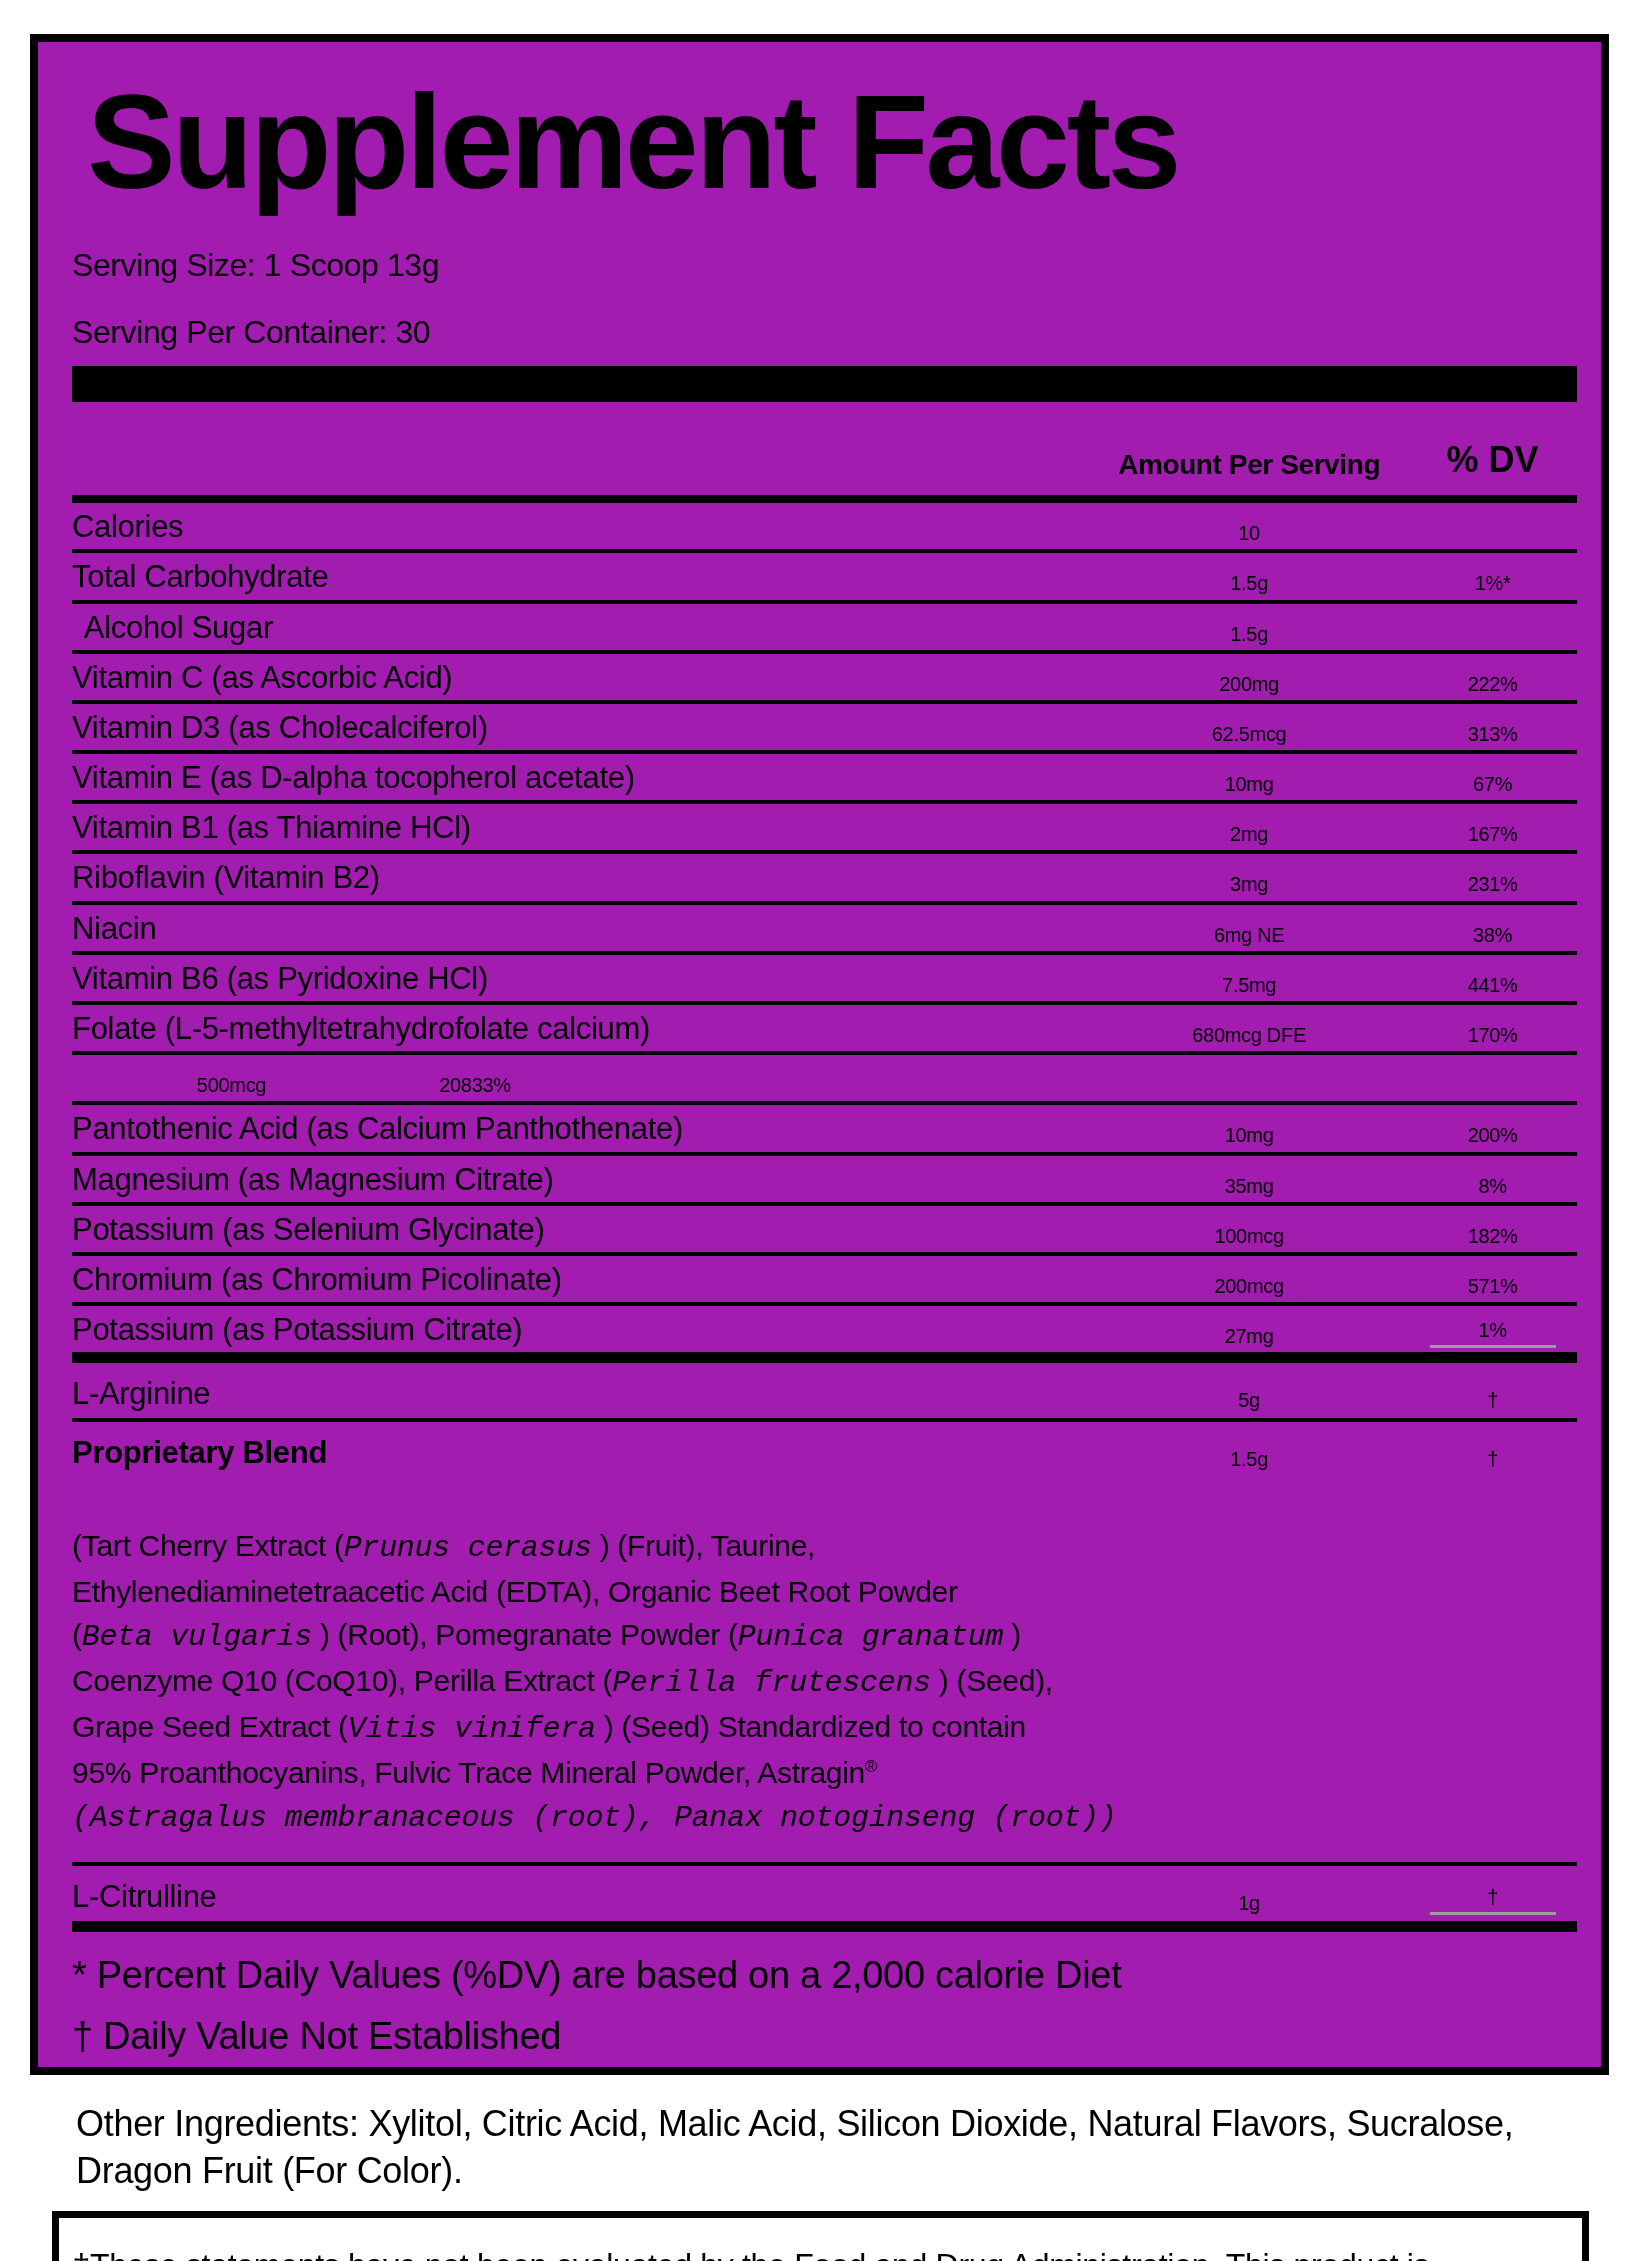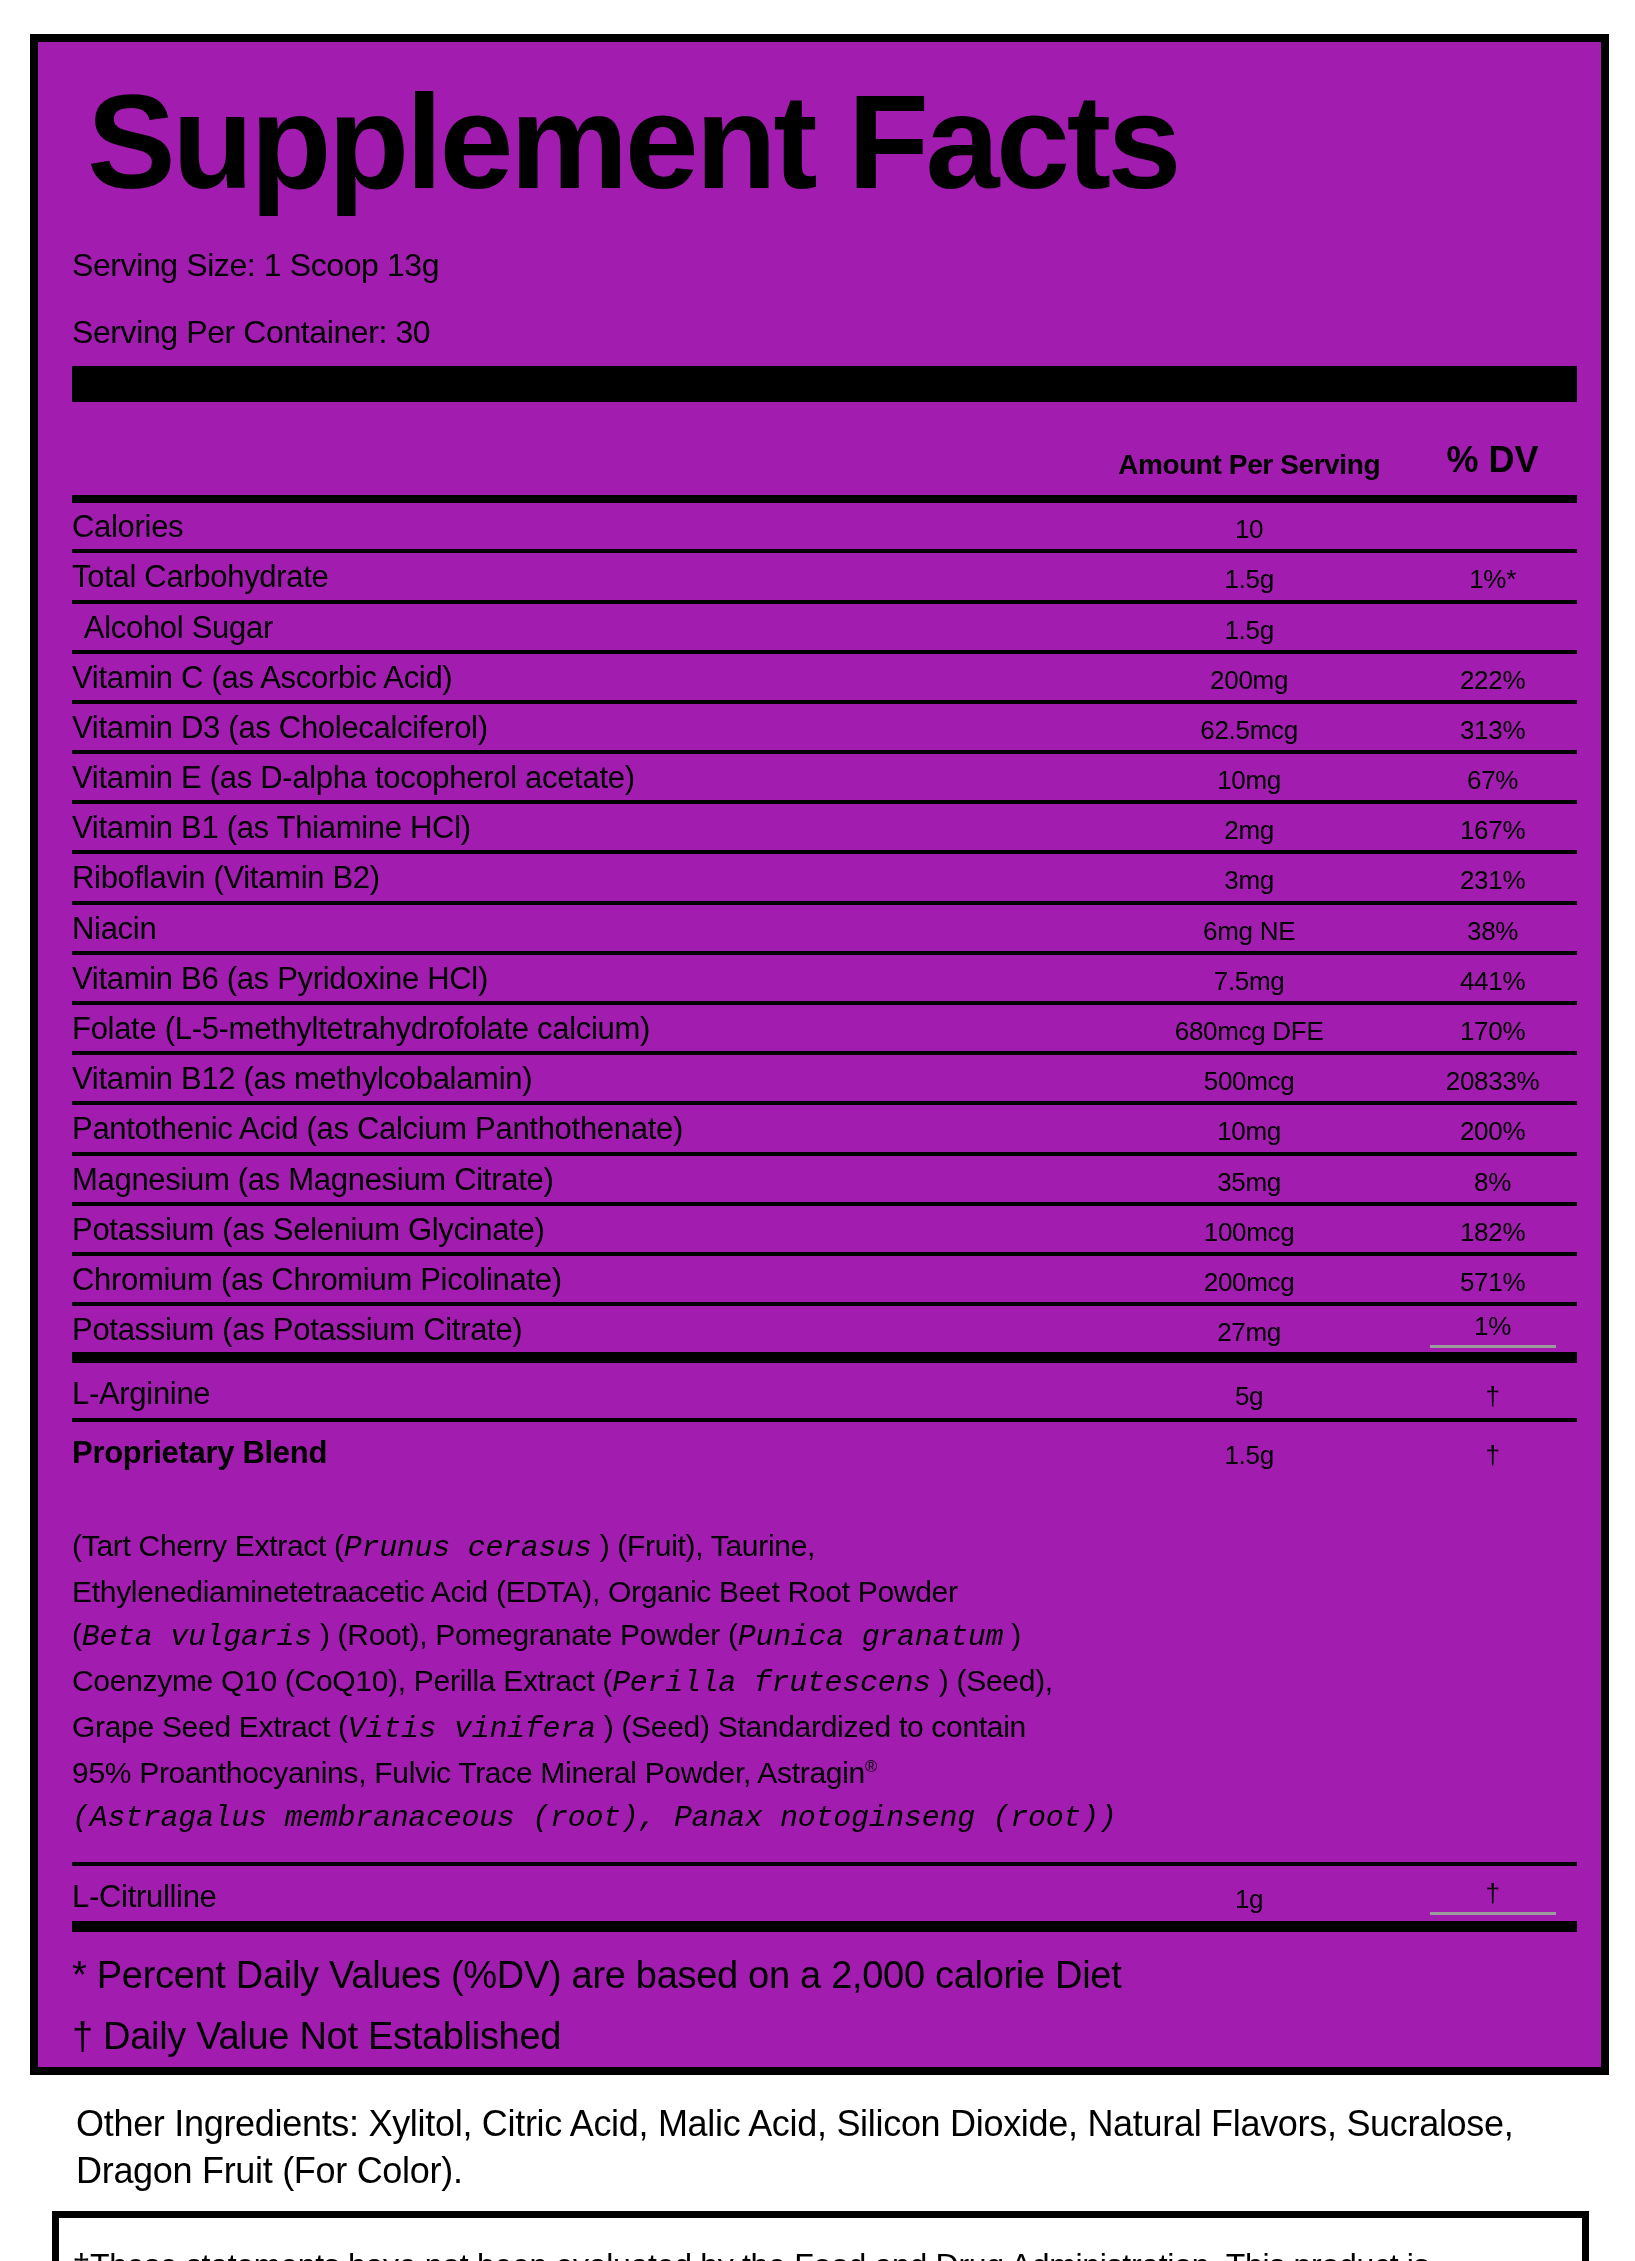--- a/index.html
+++ b/index.html
@@ -51,21 +51,21 @@
   .dv-head  { font-size: 36px; font-weight: bold; }
   .head-rule { height: 8.4px; background: #000; margin-top: 13.4px; }
 
   .t-row {
     height: 42px;
     padding-bottom: 4.2px;
     border-bottom: 4.2px solid #000;
     font-size: 31px;
     letter-spacing: -0.3px;
   }
-  .t-row .col-amt, .t-row .col-dv { font-size: 26px; }
+  .t-row .col-amt, .t-row .col-dv { font-size: 20px; }
   .t-row.sep-bar  { border-bottom-width: 11px; }
   .t-row.sep-none { border-bottom: none; }
   .t-row.indent .col-name { padding-left: 11.8px; }
   .t-row.bold .col-name { font-weight: bold; }
   .t-row.tall { height: 49px; padding-bottom: 5.9px; }
   .dv-underline {
     display: inline-block;
     min-width: 126px;
     padding-bottom: 3.4px;
     border-bottom: 3.4px solid #9c9c9c;
@@ -173,21 +173,20 @@
     <div class="col-name">Vitamin B6 (as Pyridoxine HCl)</div>
     <div class="col-amt"><span>7.5mg</span></div>
     <div class="col-dv"><span>441%</span></div>
   </div>
         <div class="cols t-row sep-line">
     <div class="col-name">Folate (L-5-methyltetrahydrofolate calcium)</div>
     <div class="col-amt"><span>680mcg DFE</span></div>
     <div class="col-dv"><span>170%</span></div>
   </div>
         <div class="cols t-row sep-line">
-    <div class="col-name">Vitamin B12 (as methylcobalamin)</div>
     <div class="col-amt"><span>500mcg</span></div>
     <div class="col-dv"><span>20833%</span></div>
   </div>
         <div class="cols t-row sep-line">
     <div class="col-name">Pantothenic Acid (as Calcium Panthothenate)</div>
     <div class="col-amt"><span>10mg</span></div>
     <div class="col-dv"><span>200%</span></div>
   </div>
         <div class="cols t-row sep-line">
     <div class="col-name">Magnesium (as Magnesium Citrate)</div>

